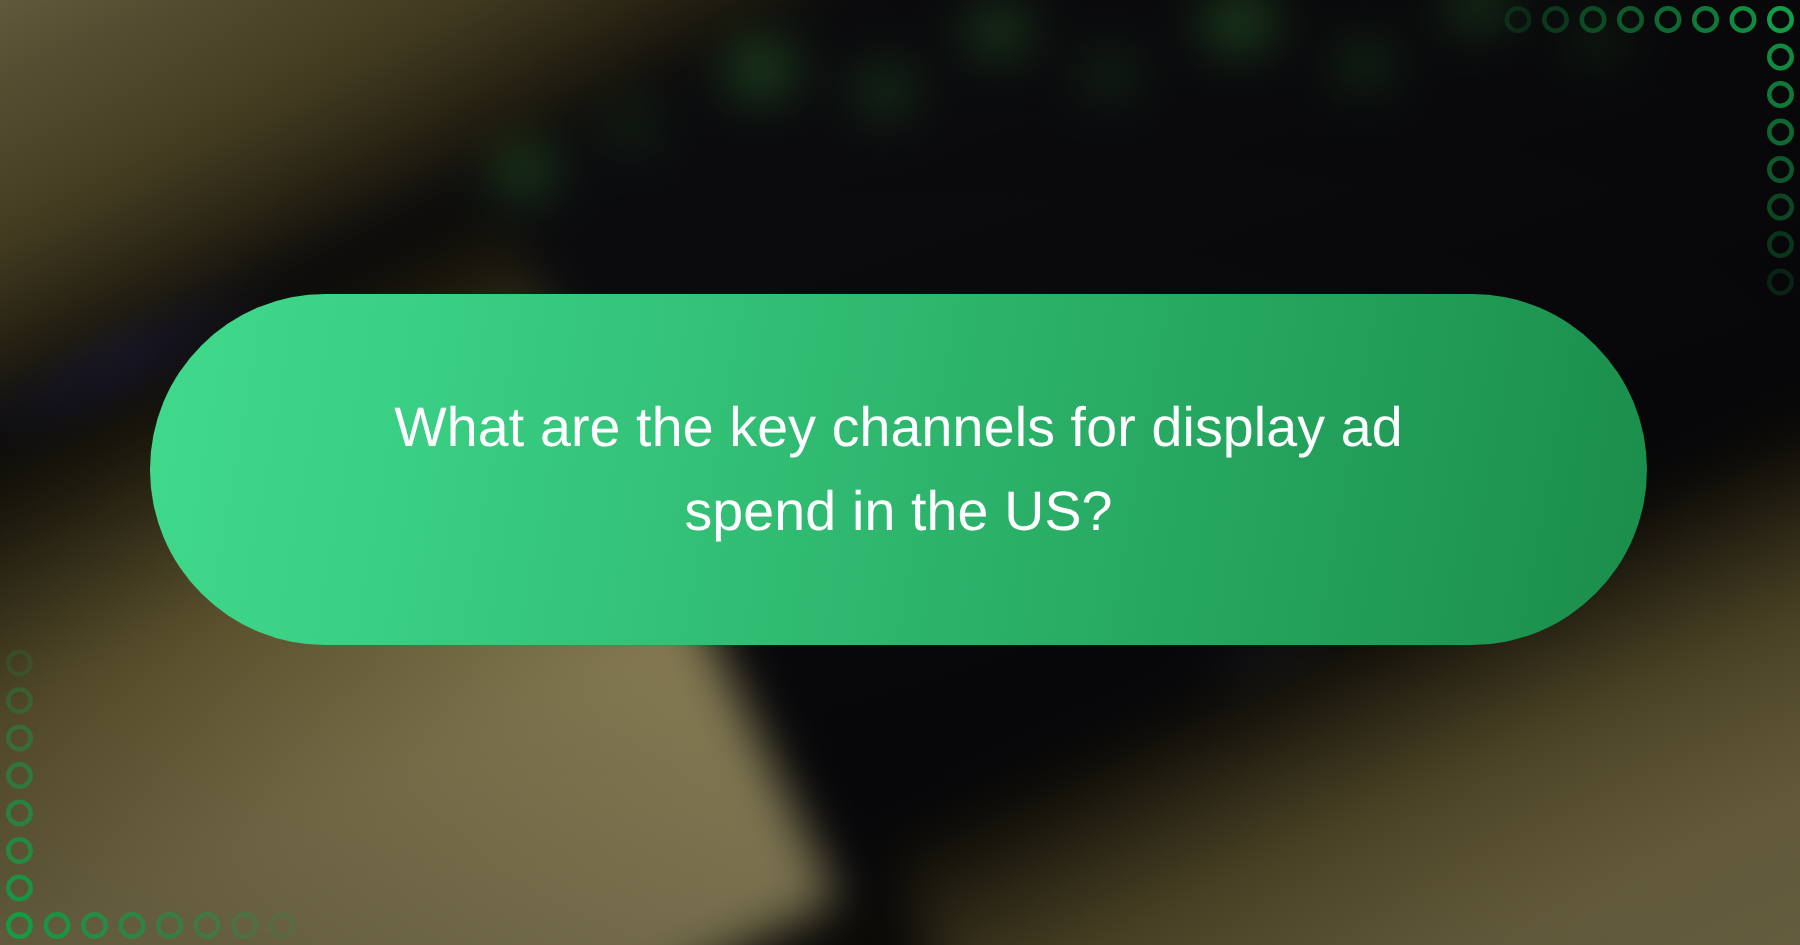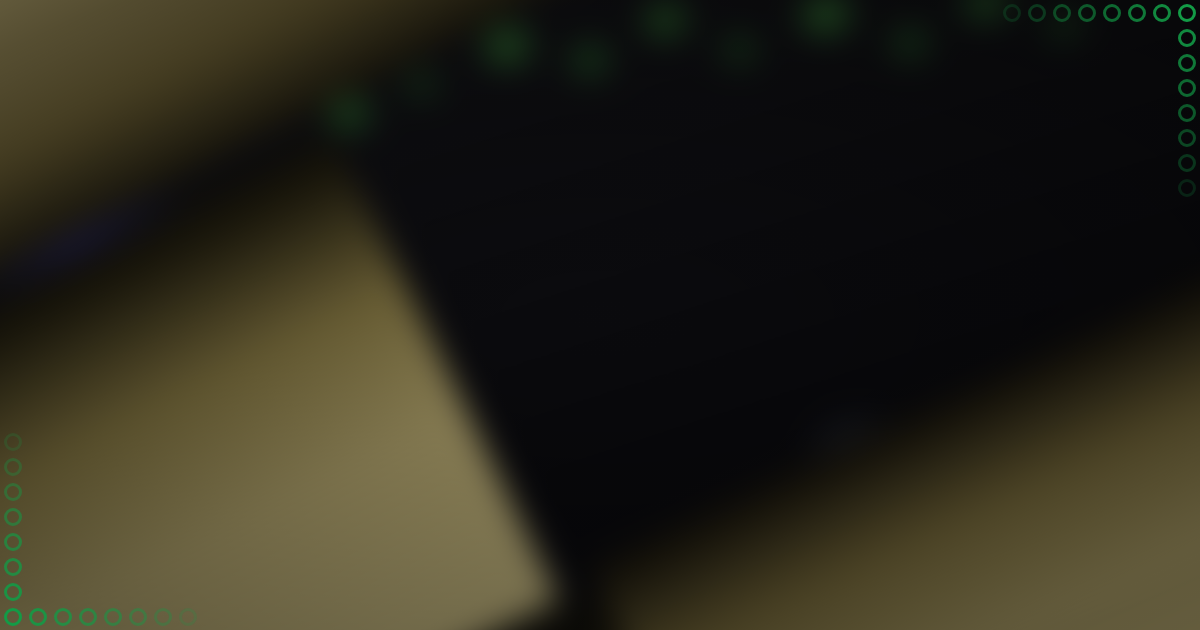--- a/index.html
+++ b/index.html
@@ -226,14 +226,17 @@
       <div class="dot" style="border-color: rgb(19, 155, 70); opacity: 0.54; left: 104px; bottom: 4px;"></div>
       <div class="dot" style="border-color: rgb(19, 155, 70); opacity: 0.54; left: 4px; bottom: 104px;"></div>
       <div class="dot" style="border-color: rgb(19, 155, 70); opacity: 0.425; left: 129px; bottom: 4px;"></div>
       <div class="dot" style="border-color: rgb(19, 155, 70); opacity: 0.425; left: 4px; bottom: 129px;"></div>
       <div class="dot" style="border-color: rgb(19, 155, 70); opacity: 0.31; left: 154px; bottom: 4px;"></div>
       <div class="dot" style="border-color: rgb(19, 155, 70); opacity: 0.31; left: 4px; bottom: 154px;"></div>
       <div class="dot" style="border-color: rgb(19, 155, 70); opacity: 0.195; left: 179px; bottom: 4px;"></div>
       <div class="dot" style="border-color: rgb(19, 155, 70); opacity: 0.195; left: 4px; bottom: 179px;"></div>
     </div>
 
+  <div class="card">
+    <div class="card-question">What are the key channels for display ad spend in the US?</div>
+  </div>
 
 </div>
 
 </body></html>

